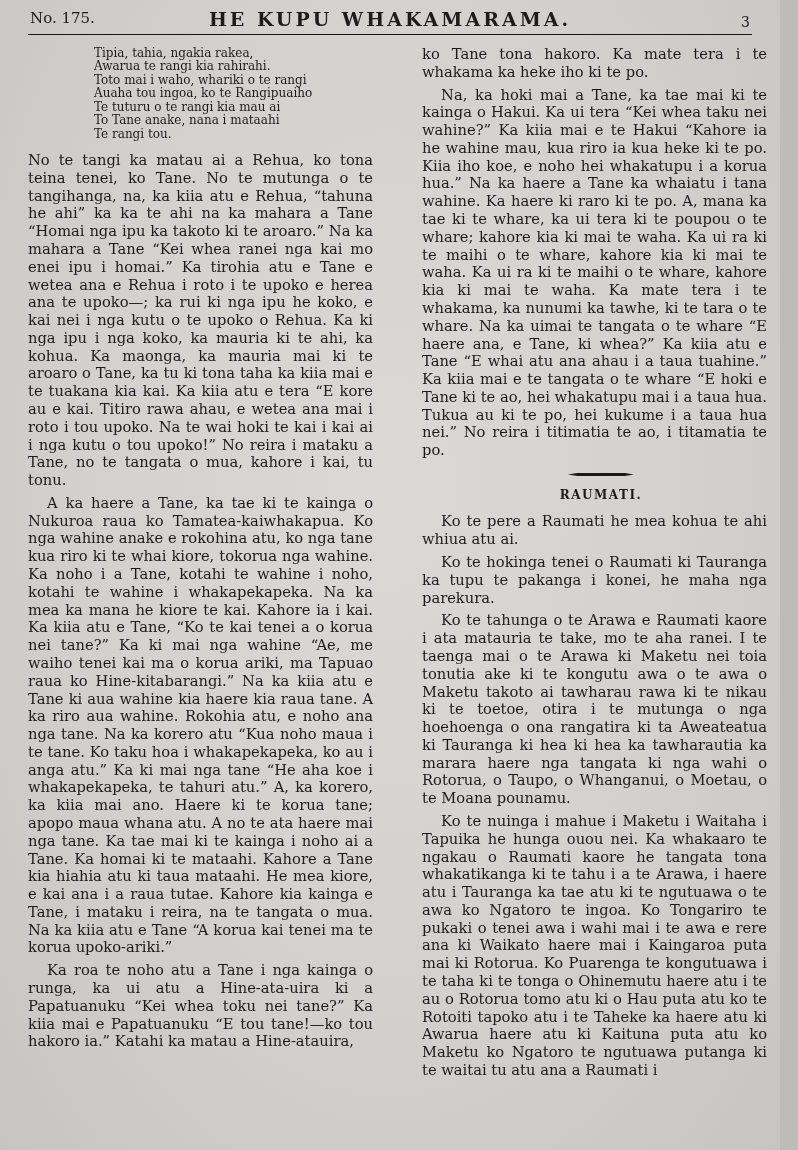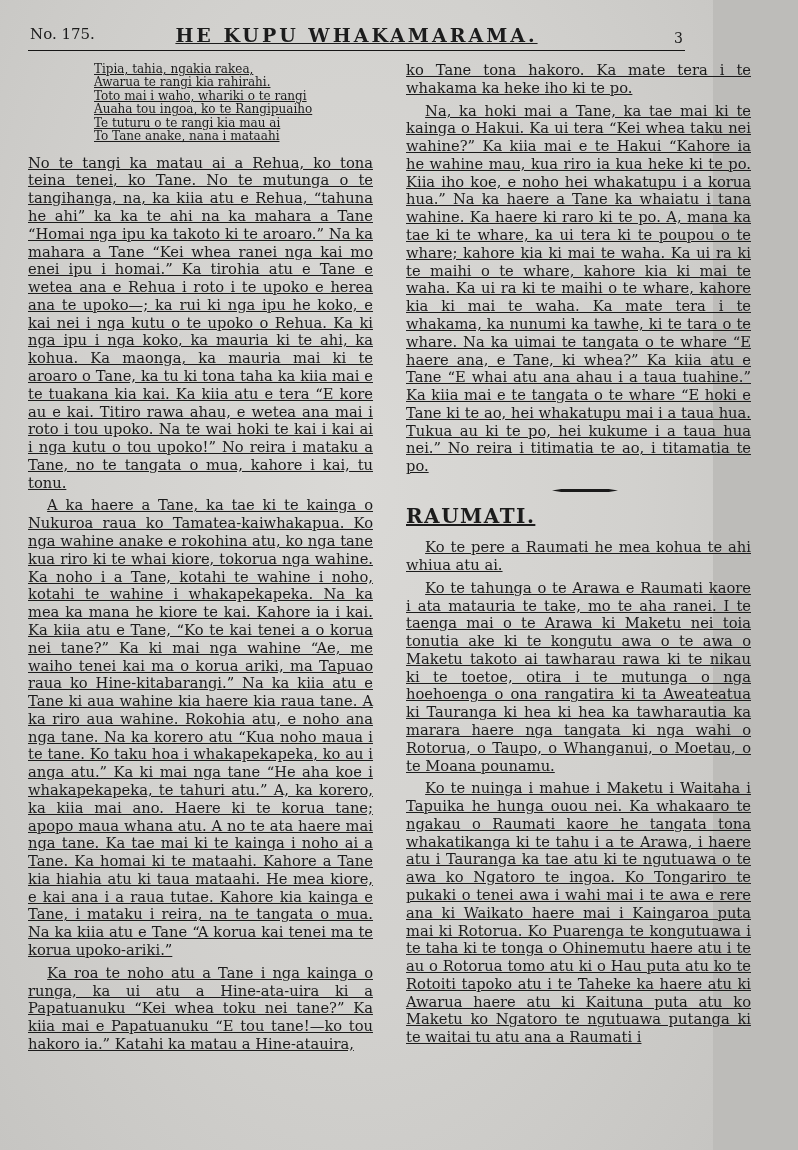--- a/index.html
+++ b/index.html
@@ -5,61 +5,60 @@
   html, body {
     margin: 0;
     padding: 0;
     width: 798px;
     height: 1150px;
     overflow: hidden;
     background: #bdbcb9;
   }
   .page {
     position: relative;
-    width: 713px;
+    width: 780px;
     height: 1150px;
     box-sizing: border-box;
     padding: 6px 28px 10px 28px;
     background: radial-gradient(ellipse at 50% 42%, #dad9d6 0%, #d2d1ce 55%, #c6c5c2 100%);
     color: #1c1c1c;
     font-family: "DejaVu Serif", "Liberation Serif", serif;
-    text-decoration: underline;
   }
   .masthead {
     position: relative;
     height: 26px;
   }
   .issue {
     position: absolute;
     left: 2px;
     top: 3px;
     font-size: 15px;
   }
   .title {
-    margin: 16px;
+    margin: 0;
     text-align: center;
     font-size: 19px;
     font-weight: bold;
     letter-spacing: 3px;
     line-height: 26px;
   }
   .pageno {
     position: absolute;
     right: 2px;
     top: 8px;
     font-size: 14px;
   }
   .rule {
     height: 0;
     border-top: 1.5px solid #161616;
     margin: 2px 0 10px 0;
   }
   .columns {
     display: flex;
-    gap: 20px;
+    gap: 36px;
   }
   .col {
     width: 358px;
     flex: 0 0 358px;
     text-align: justify;
     font-size: 14.7px;
     line-height: 1.21;
   }
   .poem {
     margin: 2px 0 10px 66px;
@@ -79,21 +78,22 @@
   }
   .ornament {
     width: 66px;
     height: 3px;
     margin: 14px auto 12px auto;
     background: #1a1a1a;
     clip-path: polygon(0 50%, 14% 0, 86% 0, 100% 50%, 86% 100%, 14% 100%);
   }
   .section-heading {
     margin: 0 0 10px 0;
-    font-size: 20px;
+    text-align: center;
+    font-size: 12px;
     font-weight: bold;
     letter-spacing: 1.5px;
   }
 </style>
 </head>
 <body>
 
 <div class="page">
 
   <header class="masthead">
@@ -107,34 +107,36 @@
   <main class="columns">
 
     <section class="col">
       <div class="poem">
         <div class="poem-line">Tipia, tahia, ngakia rakea,</div>
         <div class="poem-line">Awarua te rangi kia rahirahi.</div>
         <div class="poem-line">Toto mai i waho, whariki o te rangi</div>
         <div class="poem-line">Auaha tou ingoa, ko te Rangipuaiho</div>
         <div class="poem-line">Te tuturu o te rangi kia mau ai</div>
         <div class="poem-line">To Tane anake, nana i mataahi</div>
+        <div class="poem-line">Te rangi tou.</div>
       </div>
       <p class="para noindent">No te tangi ka matau ai a Rehua, ko tona teina tenei, ko Tane.  No te mutunga o te tangihanga, na, ka kiia atu e Rehua, “tahuna he ahi” ka ka te ahi na ka mahara a Tane “Homai nga ipu ka takoto ki te aroaro.”  Na ka mahara a Tane “Kei whea ranei nga kai mo enei ipu i homai.”  Ka tirohia atu e Tane e wetea ana e Rehua i roto i te upoko e herea ana te upoko—; ka rui ki nga ipu he koko, e kai nei i nga kutu o te upoko o Rehua.  Ka ki nga ipu i nga koko, ka mauria ki te ahi, ka kohua.  Ka maonga, ka mauria mai ki te aroaro o Tane, ka tu ki tona taha ka kiia mai e te tuakana kia kai.  Ka kiia atu e tera “E kore au e kai.  Titiro rawa ahau, e wetea ana mai i roto i tou upoko.  Na te wai hoki te kai i kai ai i nga kutu o tou upoko!”  No reira i mataku a Tane, no te tangata o mua, kahore i kai, tu tonu.</p>
       <p class="para">A ka haere a Tane, ka tae ki te kainga o Nukuroa raua ko Tamatea-kaiwhakapua.  Ko nga wahine anake e rokohina atu, ko nga tane kua riro ki te whai kiore, tokorua nga wahine.  Ka noho i a Tane, kotahi te wahine i noho, kotahi te wahine i whakapekapeka.  Na ka mea ka mana he kiore te kai.  Kahore ia i kai.  Ka kiia atu e Tane, “Ko te kai tenei a o korua nei tane?”  Ka ki mai nga wahine “Ae, me waiho tenei kai ma o korua ariki, ma Tapuao raua ko Hine-kitabarangi.”  Na ka kiia atu e Tane ki aua wahine kia haere kia raua tane.  A ka riro aua wahine.  Rokohia atu, e noho ana nga tane.  Na ka korero atu “Kua noho maua i te tane.  Ko taku hoa i whakapekapeka, ko au i anga atu.”  Ka ki mai nga tane “He aha koe i whakapekapeka, te tahuri atu.”  A, ka korero, ka kiia mai ano.  Haere ki te korua tane; apopo maua whana atu.  A no te ata haere mai nga tane.  Ka tae mai ki te kainga i noho ai a Tane.  Ka homai ki te mataahi.  Kahore a Tane kia hiahia atu ki taua mataahi.  He mea kiore, e kai ana i a raua tutae.  Kahore kia kainga e Tane, i mataku i reira, na te tangata o mua.  Na ka kiia atu e Tane “A korua kai tenei ma te korua upoko-ariki.”</p>
       <p class="para">Ka roa te noho atu a Tane i nga kainga o runga, ka ui atu a Hine-ata-uira ki a Papatuanuku “Kei whea toku nei tane?”  Ka kiia mai e Papatuanuku “E tou tane!—ko tou hakoro ia.”  Katahi ka matau a Hine-atauira,</p>
     </section>
 
     <section class="col">
       <p class="para noindent">ko Tane tona hakoro.  Ka mate tera i te whakama ka heke iho ki te po.</p>
       <p class="para">Na, ka hoki mai a Tane, ka tae mai ki te kainga o Hakui.  Ka ui tera “Kei whea taku nei wahine?”  Ka kiia mai e te Hakui “Kahore ia he wahine mau, kua riro ia kua heke ki te po.  Kiia iho koe, e noho hei whakatupu i a korua hua.”  Na ka haere a Tane ka whaiatu i tana wahine.  Ka haere ki raro ki te po.  A, mana ka tae ki te whare, ka ui tera ki te poupou o te whare; kahore kia ki mai te waha.  Ka ui ra ki te maihi o te whare, kahore kia ki mai te waha.  Ka ui ra ki te maihi o te whare, kahore kia ki mai te waha.  Ka mate tera i te whakama, ka nunumi ka tawhe, ki te tara o te whare.  Na ka uimai te tangata o te whare “E haere ana, e Tane, ki whea?”  Ka kiia atu e Tane “E whai atu ana ahau i a taua tuahine.”  Ka kiia mai e te tangata o te whare “E hoki e Tane ki te ao, hei whakatupu mai i a taua hua.  Tukua au ki te po, hei kukume i a taua hua nei.”  No reira i titimatia te ao, i titamatia te po.</p>
 
       <div class="ornament"></div>
 
       <h2 class="section-heading">RAUMATI.</h2>
 
       <p class="para">Ko te pere a Raumati he mea kohua te ahi whiua atu ai.</p>
+      <p class="para">Ko te hokinga tenei o Raumati ki Tauranga ka tupu te pakanga i konei, he maha nga parekura.</p>
       <p class="para">Ko te tahunga o te Arawa e Raumati kaore i ata matauria te take, mo te aha ranei.  I te taenga mai o te Arawa ki Maketu nei toia tonutia ake ki te kongutu awa o te awa o Maketu takoto ai tawharau rawa ki te nikau ki te toetoe, otira i te mutunga o nga hoehoenga o ona rangatira ki ta Aweateatua ki Tauranga ki hea ki hea ka tawharautia ka marara haere nga tangata ki nga wahi o Rotorua, o Taupo, o Whanganui, o Moetau, o te Moana pounamu.</p>
       <p class="para">Ko te nuinga i mahue i Maketu i Waitaha i Tapuika he hunga ouou nei.  Ka whakaaro te ngakau o Raumati kaore he tangata tona whakatikanga ki te tahu i a te Arawa, i haere atu i Tauranga ka tae atu ki te ngutuawa o te awa ko Ngatoro te ingoa.  Ko Tongariro te pukaki o tenei awa i wahi mai i te awa e rere ana ki Waikato haere mai i Kaingaroa puta mai ki Rotorua.  Ko Puarenga te kongutuawa i te taha ki te tonga o Ohinemutu haere atu i te au o Rotorua tomo atu ki o Hau puta atu ko te Rotoiti tapoko atu i te Taheke ka haere atu ki Awarua haere atu ki Kaituna puta atu ko Maketu ko Ngatoro te ngutuawa putanga ki te waitai tu atu ana a Raumati i</p>
     </section>
 
   </main>
 
 </div>
 
 </body></html>

